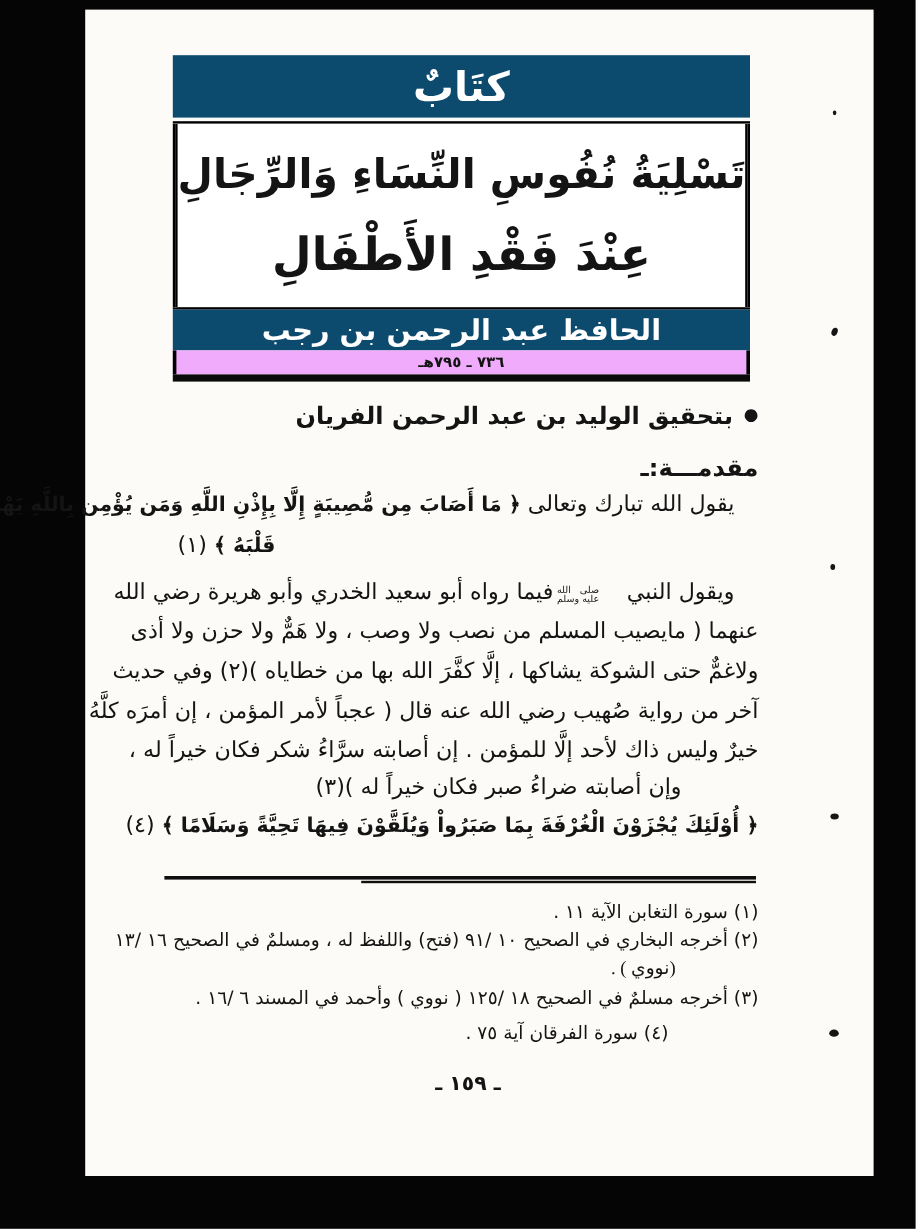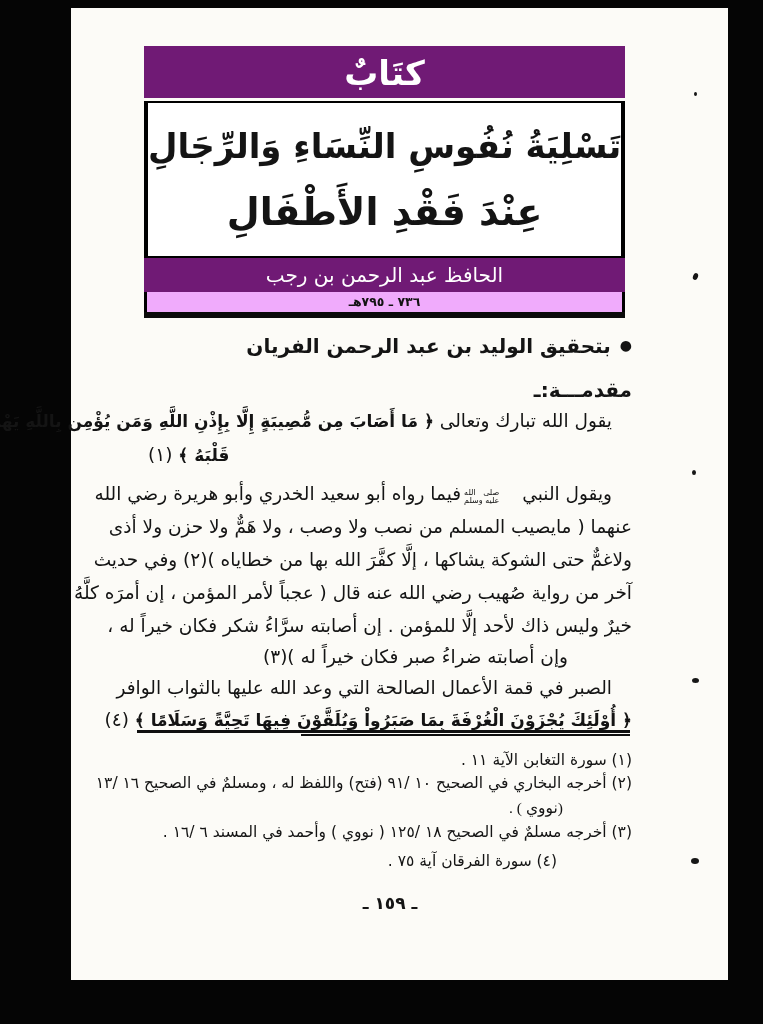--- a/index.html
+++ b/index.html
@@ -9,34 +9,34 @@
     font-family:"DejaVu Sans", sans-serif;
   }
   
   .paper {
     position:absolute; left:71px; top:8px; width:657px; height:972px;
     background:#fcfbf7; color:#141414;
   }
 
   
   .hbox { position:absolute; left:73px; top:38px; width:481px; }
-  .band { background:#701a75; color:#fff; text-align:center; }
+  .band { background:#0c4a6e; color:#fff; text-align:center; }
   .kitab { height:52px; line-height:54px; font-size:34px; font-weight:bold; letter-spacing:2px; }
   .hmid { margin-top:3px; border-top:2px solid #000; border-bottom:2px solid #000;
           background:#fff; height:153px; display:flex; }
   .checker {
     width:20px; border-left:2px solid #000; border-right:2px solid #000;
     background-color:#fff;
     background-image:repeating-conic-gradient(#151515 0% 25%, #ffffff 0% 50%);
     background-size:7px 7px;
   }
   .tcenter { flex:1; text-align:center; direction:rtl; padding-top:10px; }
   .tl1 { font-size:34px; font-weight:bold; line-height:66px; white-space:nowrap; }
   .tl2 { font-size:38px; font-weight:bold; line-height:66px; white-space:nowrap; }
-  .author { height:34px; line-height:34px; font-size:20px; font-weight:normal; }
+  .author { height:34px; line-height:34px; font-size:24px; font-weight:bold; }
   .dates { height:20px; line-height:20px; background:#f0abfc; border-left:3px solid #000;
            border-right:3px solid #000; text-align:center; font-size:12.5px;
            font-weight:bold; direction:rtl; }
   .hbottom { height:6px; background:#0b0b0b; }
 
   
   .col { position:absolute; left:77px; top:318px; width:484px; direction:rtl; }
   .researcher { position:absolute; top:8px; right:0; left:0; text-align:right;
                 font-size:20px; font-weight:bold; white-space:nowrap; }
   .bullet { font-size:14px; vertical-align:3px; margin-left:9px; }
@@ -120,21 +120,20 @@
       <div class="ln ind"><span>يقول الله تبارك وتعالى </span><span class="quran">﴿ مَا أَصَابَ مِن مُّصِيبَةٍ إِلَّا بِإِذْنِ اللَّهِ وَمَن يُؤْمِن بِاللَّهِ يَهْدِ</span></div>
       <div class="ln alignL"><span class="quran">قَلْبَهُ ﴾</span><span> (١)</span></div>
 
       <div class="ln lnB ind" style="margin-top:5px;"><span>ويقول النبي</span><span class="saw"><span>صلى الله</span><span>عليه وسلم</span></span><span>فيما رواه أبو سعيد الخدري وأبو هريرة رضي الله</span></div>
       <div class="ln lnB">عنهما ( مايصيب المسلم من نصب ولا وصب ، ولا هَمٌّ ولا حزن ولا أذى</div>
       <div class="ln lnB">ولاغمٌّ حتى الشوكة يشاكها ، إلَّا كفَّرَ الله بها من خطاياه )(٢) وفي حديث</div>
       <div class="ln lnB">آخر من رواية صُهيب رضي الله عنه قال ( عجباً لأمر المؤمن ، إن أمرَه كلَّهُ</div>
       <div class="ln lnB">خيرٌ وليس ذاك لأحد إلَّا للمؤمن . إن أصابته سرَّاءُ شكر فكان خيراً له ،</div>
       <div class="ln lnB b6 alignR insetR">وإن أصابته ضراءُ صبر فكان خيراً له )(٣)</div>
 
-      <div class="ln lnC ind">الصبر في قمة الأعمال الصالحة التي وعد الله عليها بالثواب الوافر</div>
       <div class="ln lnC alignL"><span class="quran">﴿ أُوْلَئِكَ يُجْزَوْنَ الْغُرْفَةَ بِمَا صَبَرُواْ وَيُلَقَّوْنَ فِيهَا تَحِيَّةً وَسَلَامًا ﴾</span><span> (٤)</span></div>
     </div>
   </div>
 
   <div class="rule rule1"></div>
   <div class="rule rule2"></div>
 
   <div class="fnblock">
     <div class="fn fn1">(١) سورة التغابن الآية ١١ .</div>
     <div class="fn fn2a">(٢) أخرجه البخاري في الصحيح ١٠ /٩١ (فتح) واللفظ له ، ومسلمٌ في الصحيح ١٦ /١٣</div>

